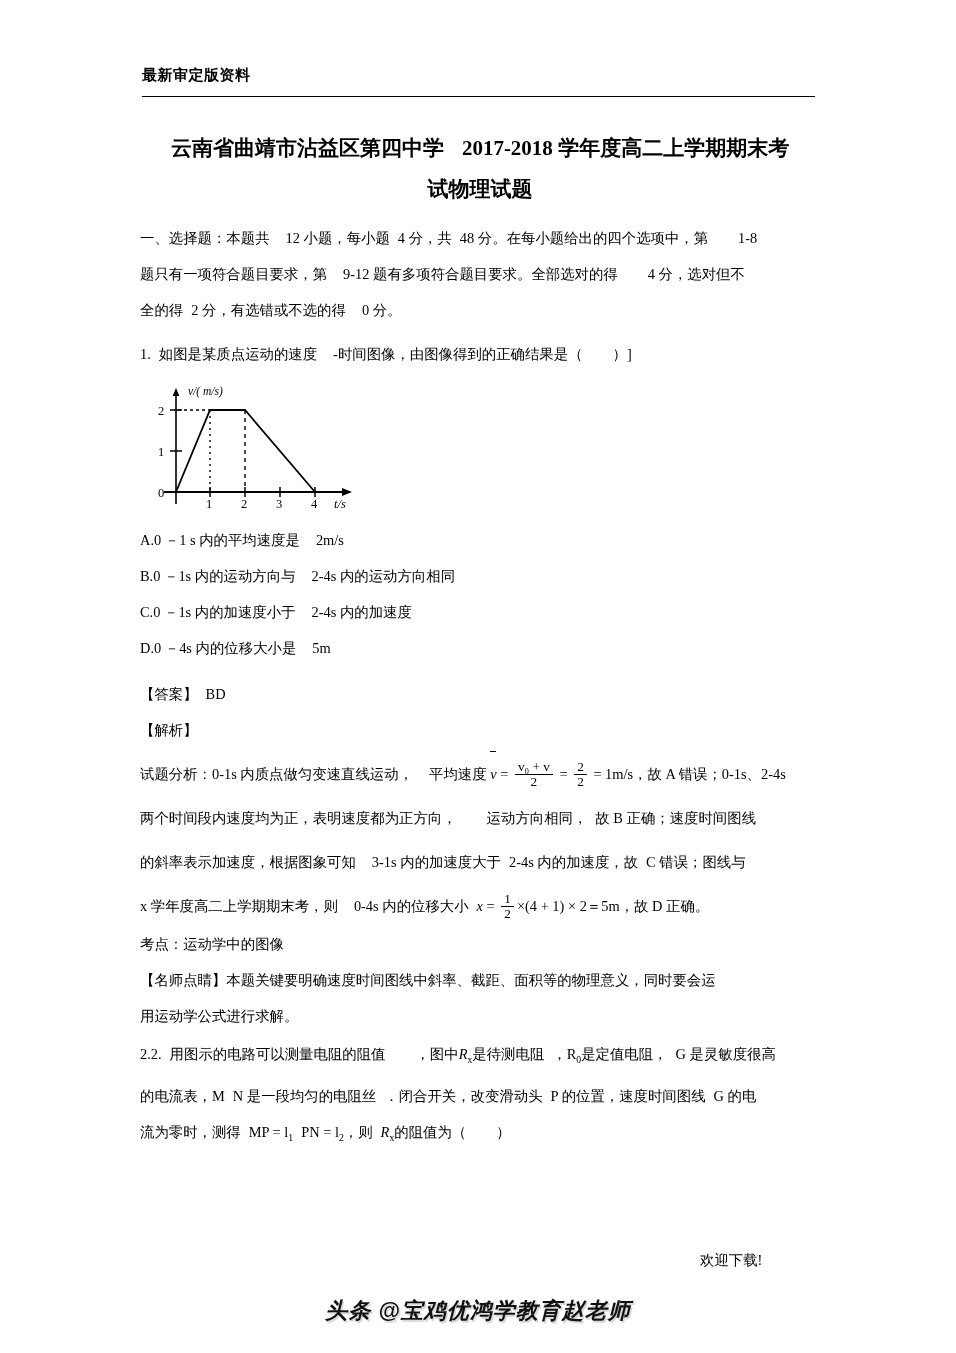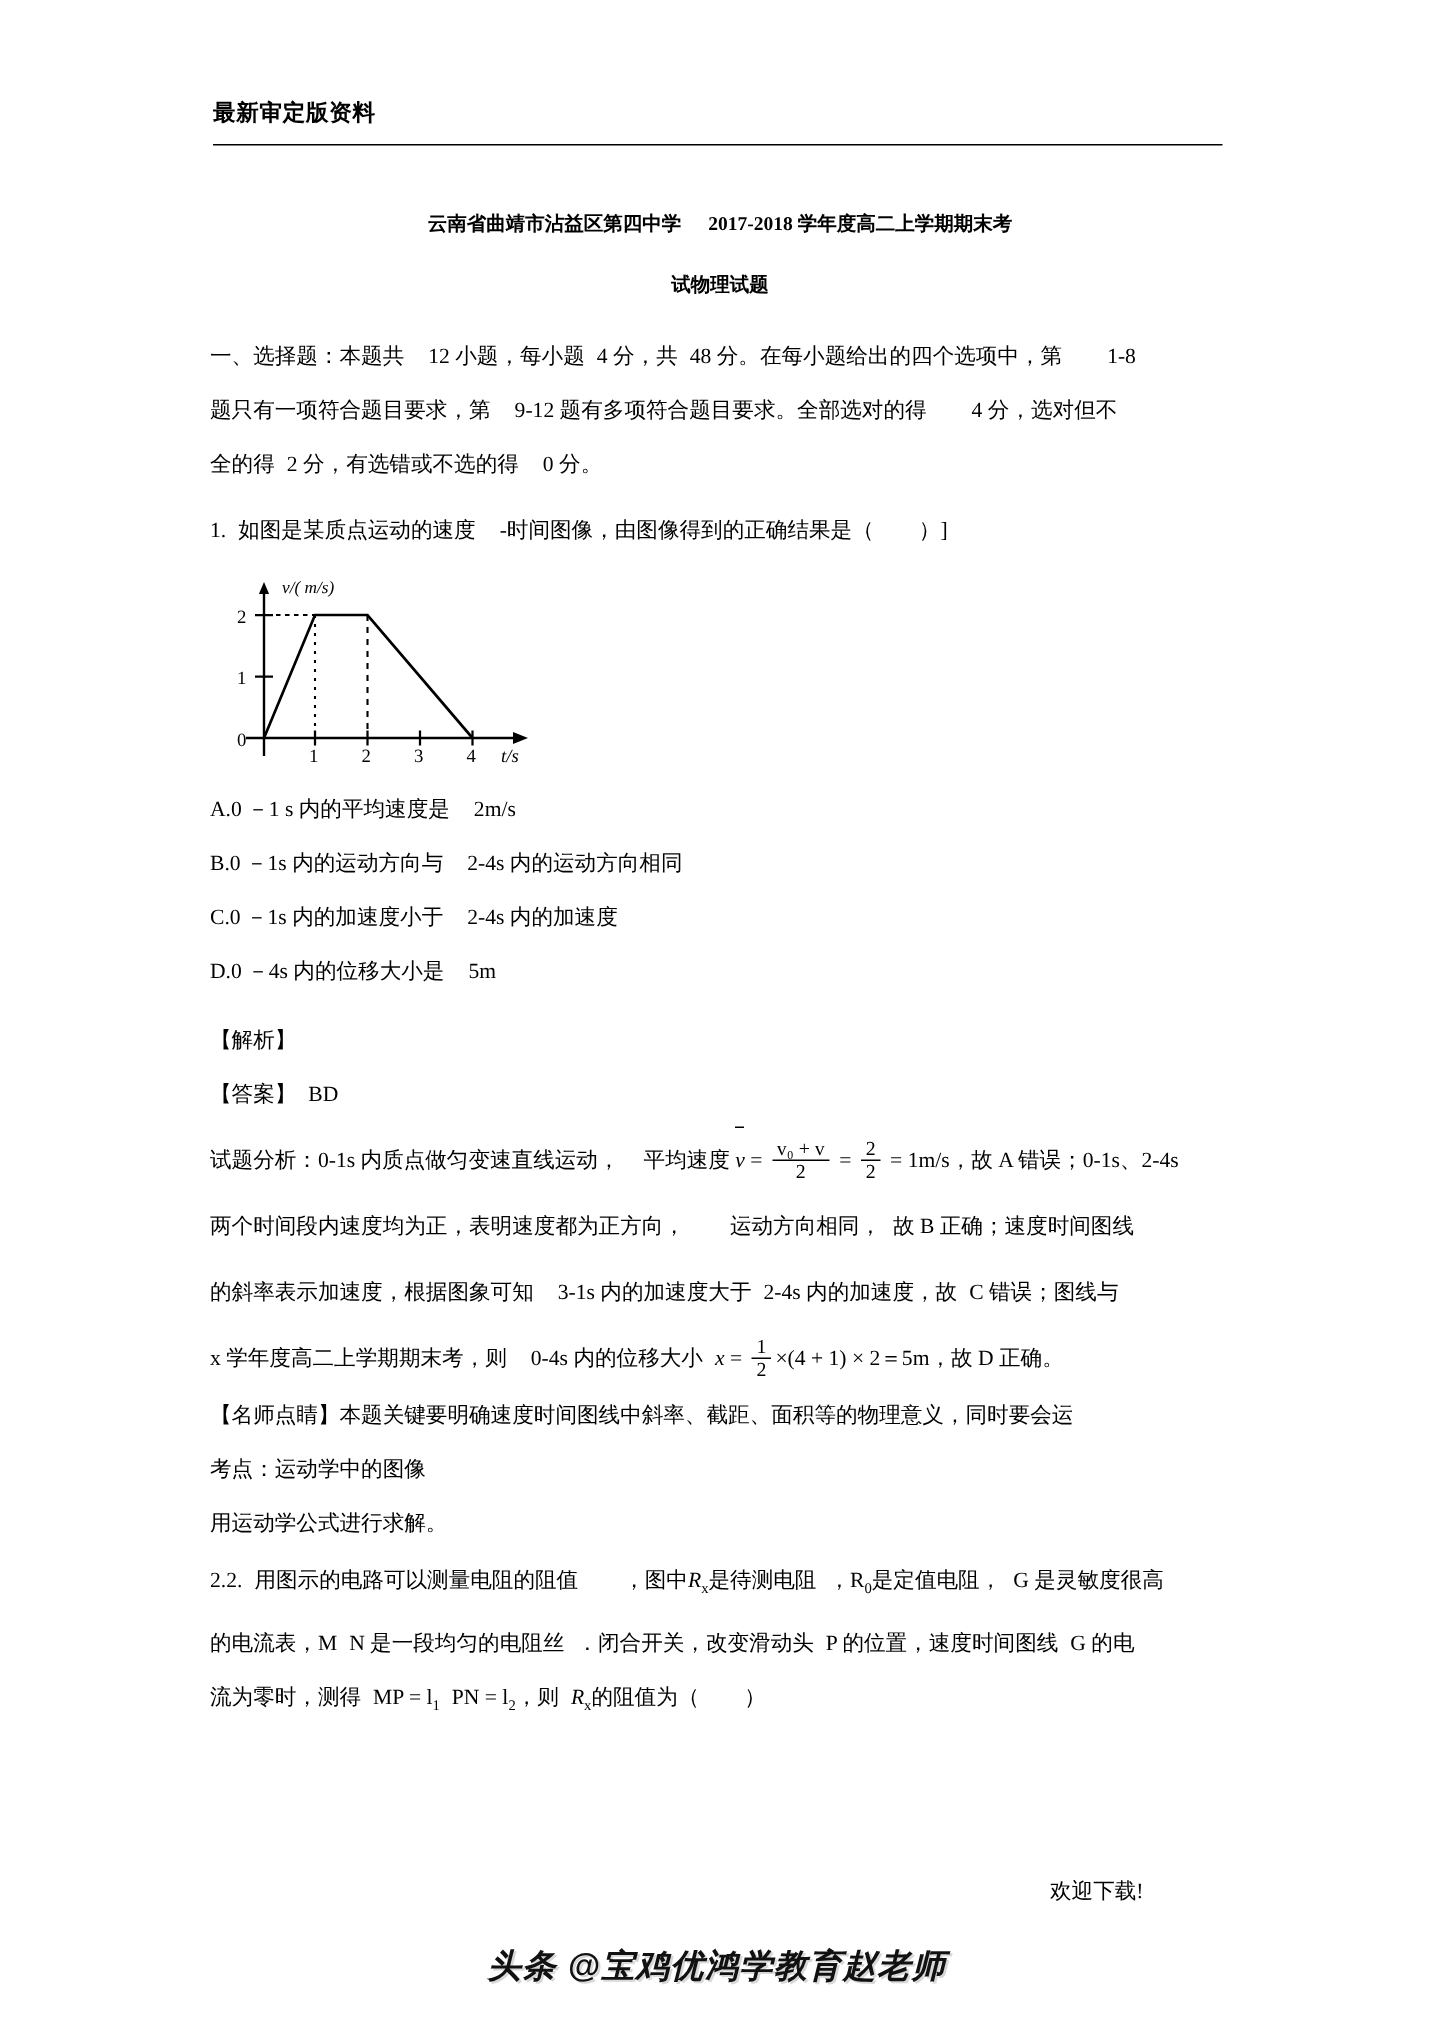--- a/index.html
+++ b/index.html
@@ -42,21 +42,21 @@
     border-top: 1.6px solid #000;
   }
 
   
   .doc-title {
     position: absolute;
     left: 140px;
     top: 128px;
     width: 680px;
     text-align: center;
-    font-size: 13px;
+    font-size: 21px;
     font-weight: bold;
     line-height: 41px;
   }
   .doc-title .ttl-line1 { display: block; white-space: nowrap; }
   .doc-title .ttl-line2 { display: block; }
   .doc-title .gap { display: inline-block; width: 18px; }
 
   
   .body-block {
     position: absolute;
@@ -219,37 +219,37 @@
   </div>
 
   <div class="body-block" id="options">
     <p class="opt-line"><span>A.0 －1 s 内的平均速度是</span><span class="sp"></span><span>2m/s</span></p>
     <p class="opt-line"><span>B.0 －1s 内的运动方向与</span><span class="sp"></span><span>2-4s 内的运动方向相同</span></p>
     <p class="opt-line"><span>C.0 －1s 内的加速度小于</span><span class="sp"></span><span>2-4s 内的加速度</span></p>
     <p class="opt-line"><span>D.0 －4s 内的位移大小是</span><span class="sp"></span><span>5m</span></p>
   </div>
 
   <div class="body-block" id="answer">
+    <p><span>【答案】</span><span class="sp-s"></span><span>BD</span></p>
     <p><span>【解析】</span></p>
-    <p><span>【答案】</span><span class="sp-s"></span><span>BD</span></p>
   </div>
 
   <div class="body-block" id="analysis">
     <p>
       <span>试题分析：</span><span>0-1s 内质点做匀变速直线运动，</span><span class="sp"></span><span>平均速度</span>
       <span class="math"><span class="vbar mvar">v</span> = <span class="frac"><span class="num">v₀ + v</span><span class="den">2</span></span> = <span class="frac"><span class="num">2</span><span class="den">2</span></span> = <span>1m/s</span></span><span>，故 A 错误；0-1s、2-4s</span>
     </p>
     <p><span>两个时间段内速度均为正，表明速度都为正方向，</span><span class="sp-l"></span><span>运动方向相同，</span><span class="sp-s"></span><span>故 B 正确；速度时间图线</span></p>
     <p><span>的斜率表示加速度，根据图象可知</span><span class="sp"></span><span>3-1s 内的加速度大于</span><span class="sp-s"></span><span>2-4s 内的加速度，故</span><span class="sp-s"></span><span>C 错误；图线与</span></p>
     <p><span>x 学年度高二上学期期末考，则</span><span class="sp"></span><span>0-4s 内的位移大小</span><span class="sp-s"></span><span class="math"><span class="mvar">x</span> = <span class="frac"><span class="num">1</span><span class="den">2</span></span><span>×(4 + 1) × 2＝5m</span></span><span>，故 D 正确。</span></p>
   </div>
 
   <div class="body-block" id="kaodian">
+    <p><span>考点：</span><span>运动学中的图像</span></p>
     <p><span>【名师点睛】</span><span>本题关键要明确速度时间图线中斜率、截距、面积等的物理意义，同时要会运</span></p>
-    <p><span>考点：</span><span>运动学中的图像</span></p>
     <p><span>用运动学公式进行求解。</span></p>
   </div>
 
   <div class="body-block" id="q2">
     <p><span>2.2.</span><span class="sp-s"></span><span>用图示的电路可以测量电阻的阻值</span><span class="sp-l"></span><span>，图中</span><span class="math"><span class="mvar">R</span><sub>x</sub></span><span>是待测电阻</span><span class="sp-s"></span><span class="math"><span>，R</span><sub>0</sub></span><span>是定值电阻，</span><span class="sp-s"></span><span>G 是灵敏度很高</span></p>
     <p><span>的电流表，M</span><span class="sp-s"></span><span>N 是一段均匀的电阻丝</span><span class="sp-s"></span><span>．闭合开关，改变滑动头</span><span class="sp-s"></span><span>P 的位置，速度时间图线</span><span class="sp-s"></span><span>G 的电</span></p>
     <p><span>流为零时，测得</span><span class="sp-s"></span><span class="math"><span>MP = l</span><sub>1</sub></span><span class="sp-s"></span><span class="math"><span>PN = l</span><sub>2</sub></span><span>，则</span><span class="sp-s"></span><span class="math"><span class="mvar">R</span><sub>x</sub></span><span>的阻值为（</span><span class="sp-l"></span><span>）</span></p>
   </div>
 
   <div class="footer-note">欢迎下载!</div>

